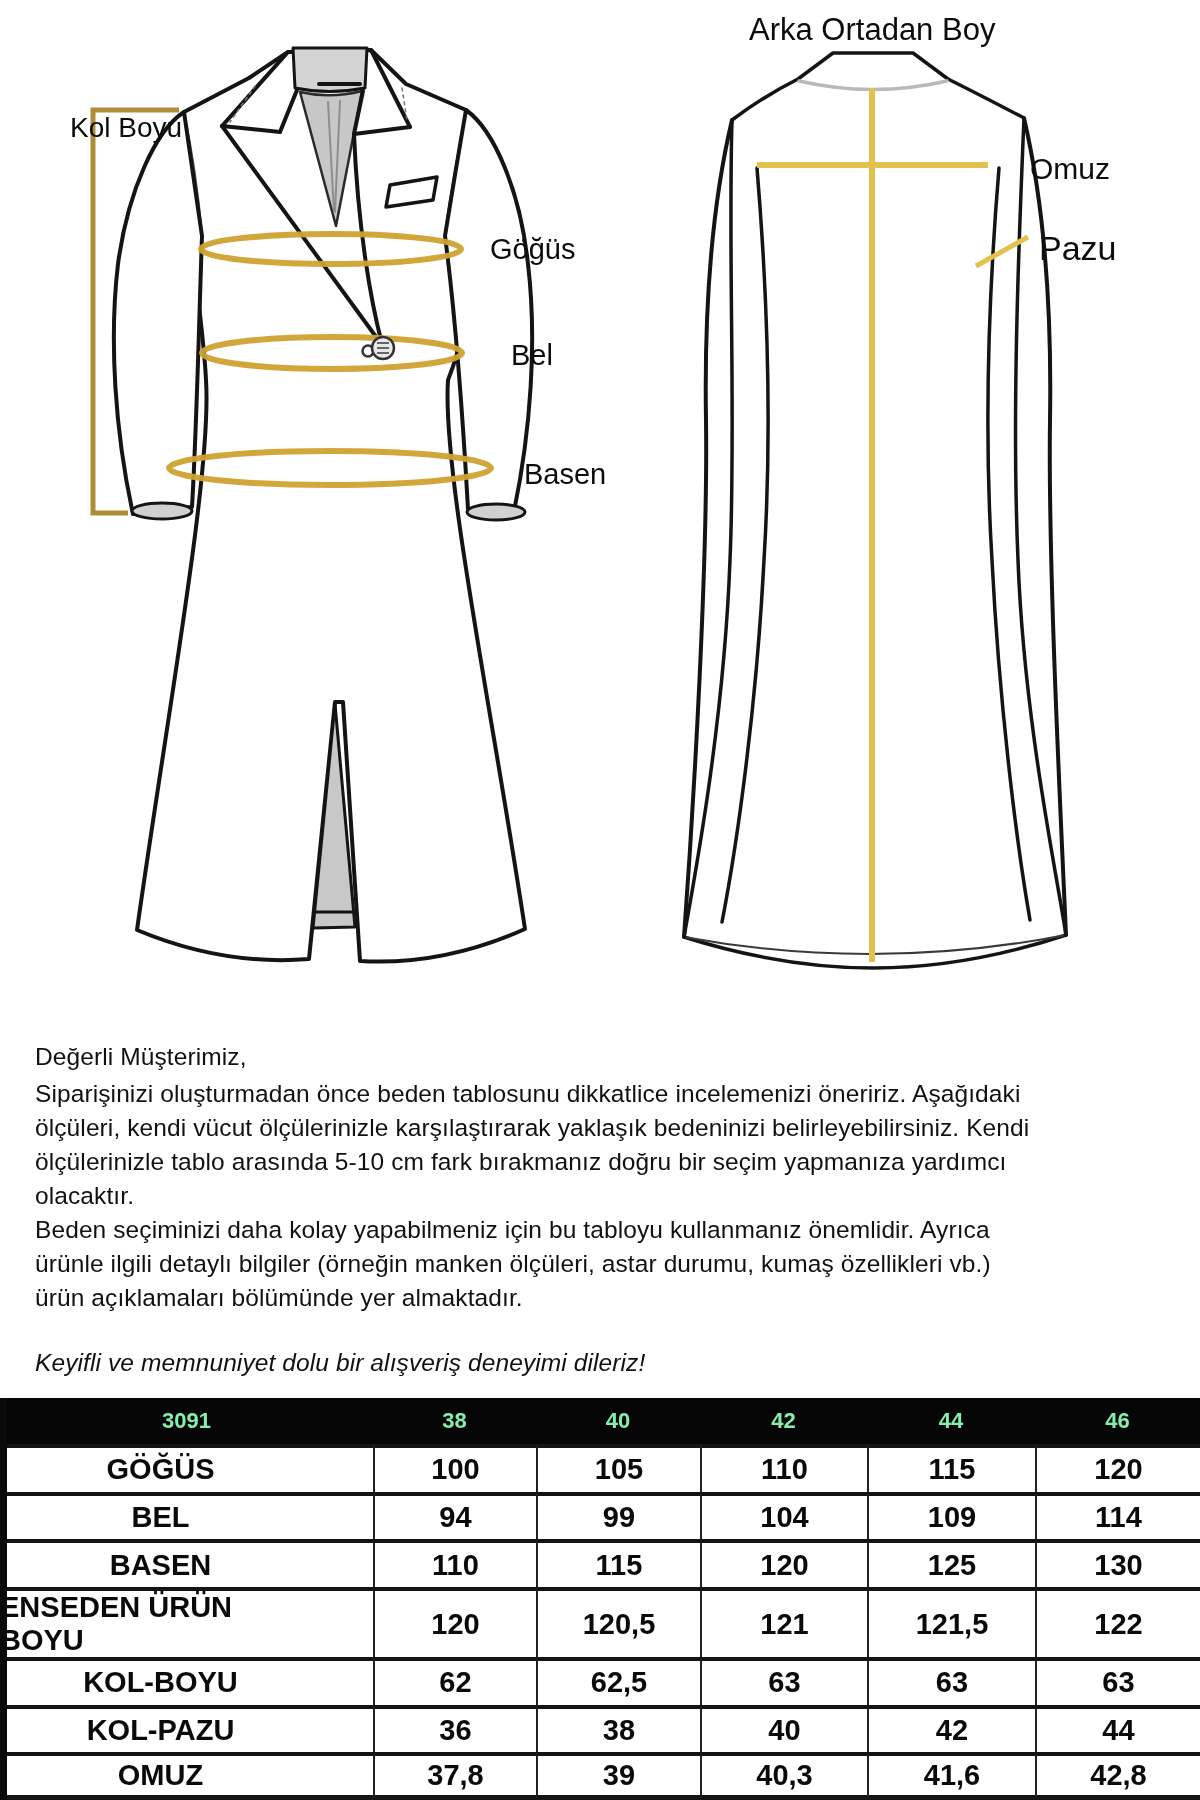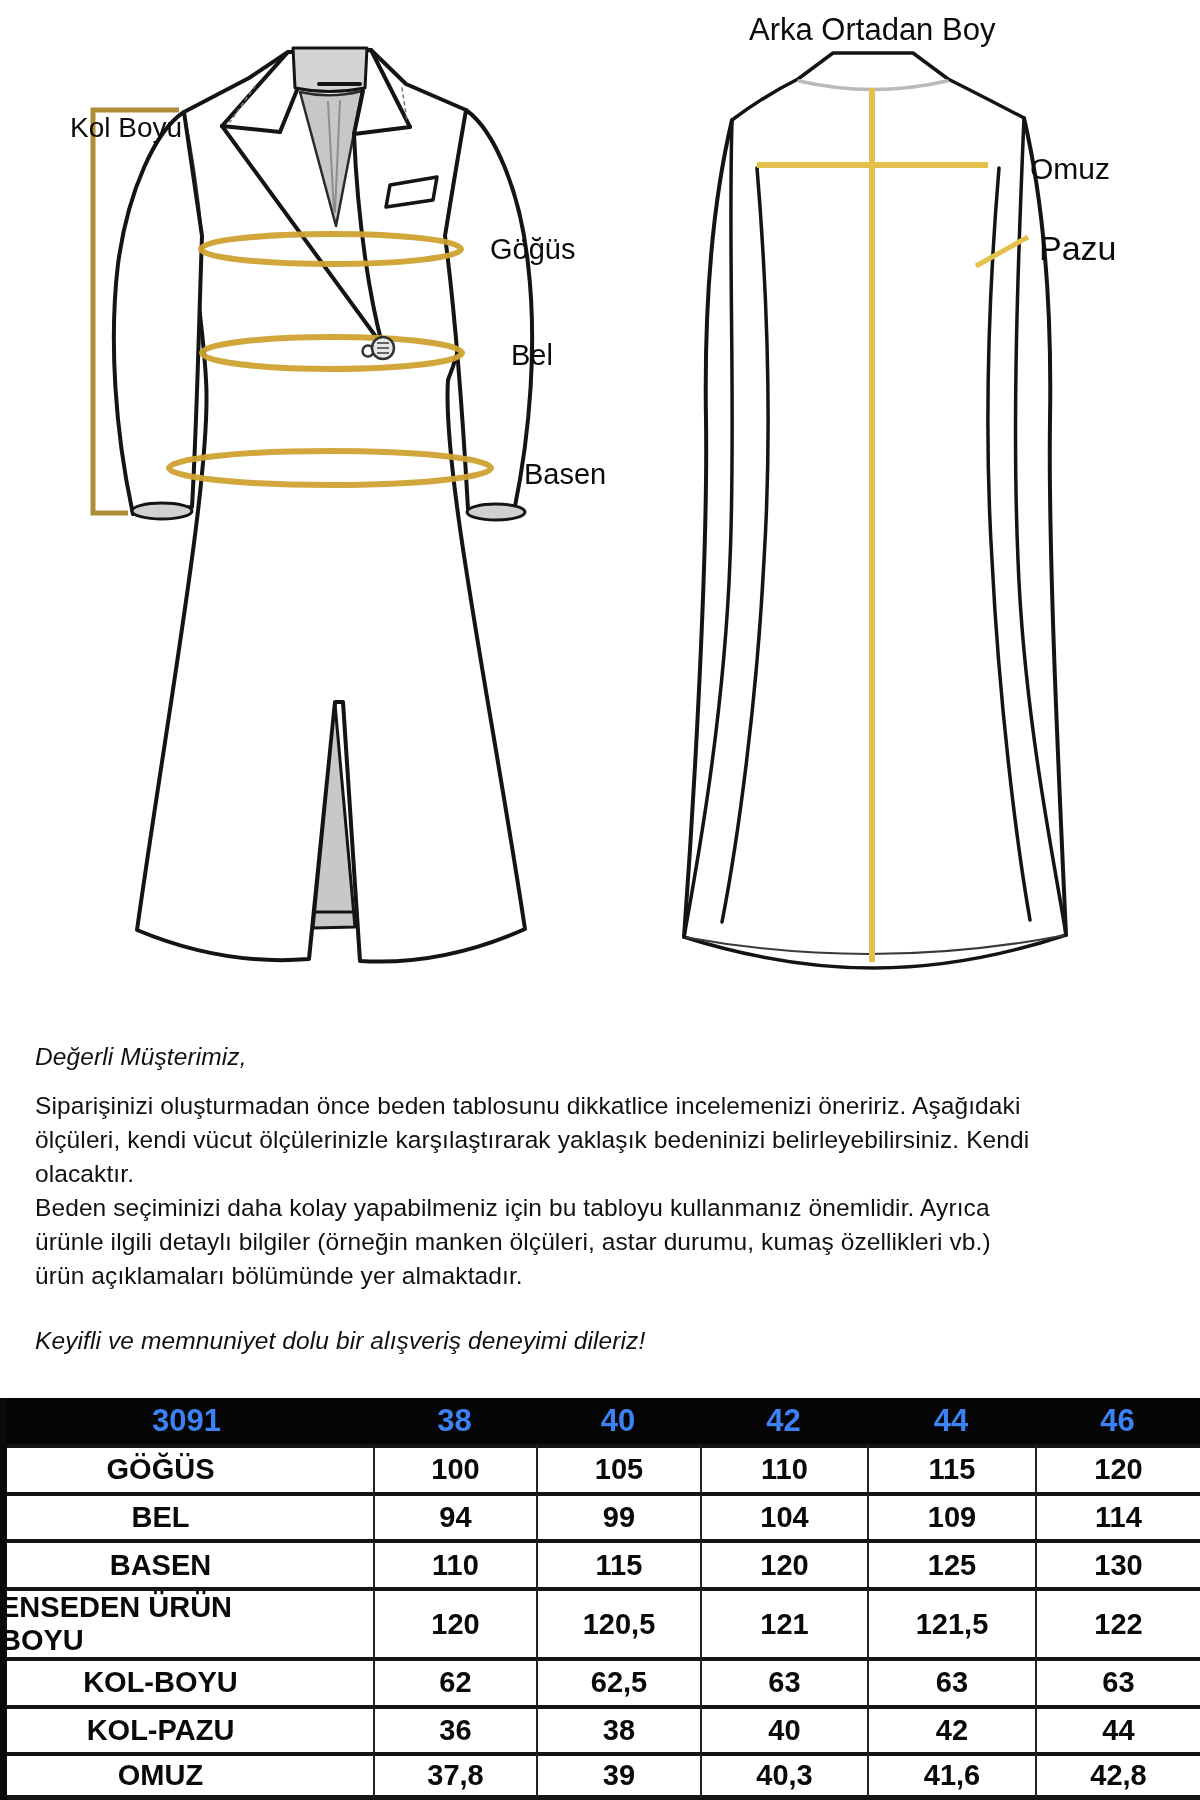--- a/index.html
+++ b/index.html
@@ -4,29 +4,29 @@
 <style>
   html,body{margin:0;padding:0;background:#ffffff;}
   .canvas{position:relative;width:1200px;height:1800px;background:#fff;overflow:hidden;
           font-family:"Liberation Sans",sans-serif;color:#0d0d0d;}
   .diagram{position:absolute;left:16px;top:0;width:1200px;height:1000px;}
   .diagram svg{position:absolute;left:0;top:0;}
   .dlabel{position:absolute;font-size:29px;color:#0c0c0c;white-space:nowrap;}
   .dtitle{position:absolute;font-size:31px;color:#0c0c0c;white-space:nowrap;}
   .intro{position:absolute;left:35px;top:1040px;width:1010px;font-size:24.5px;
          line-height:34px;color:#111;letter-spacing:0.1px;}
-  .intro .greeting{margin-bottom:15px;font-style:italic;}
+  .intro .greeting{margin-bottom:3px;}
   .intro .closing{margin-top:31px;font-style:italic;}
   .sizes-table{position:absolute;left:0;top:1398px;width:1200px;height:402px;
                display:grid;grid-template-columns:373px 163px 164px 167px 168px 1fr;
                grid-template-rows:46px repeat(7,1fr);overflow:hidden;}
   .sizes-table::before{content:"";position:absolute;left:0;top:0;width:7px;height:100%;
                background:#0a0a0a;z-index:5;}
-  .th{background:#050505;color:#3b82f6;display:flex;align-items:center;justify-content:center;
-      font-weight:700;font-size:31px;}
+  .th{background:#050505;color:#86efac;display:flex;align-items:center;justify-content:center;
+      font-weight:700;font-size:22px;}
   .td{background:#fff;display:flex;align-items:center;justify-content:center;
       font-weight:700;font-size:29px;color:#0a0a0a;border-top:4px solid #141414;}
   .td.vline{border-left:2px solid #222;}
   .td.rowlabel{padding-right:52px;}
   .td.lastrow{border-bottom:5px solid #141414;}
 </style>
 </head>
 <body>
 
 <div class="canvas">
@@ -139,20 +139,21 @@
     <div class="dlabel" style="left:495px;top:339px;">Bel</div>
     <div class="dlabel" style="left:508px;top:458px;">Basen</div>
     <div class="dlabel" style="left:1014px;top:152px;font-size:30px;">Omuz</div>
     <div class="dlabel" style="left:1023px;top:229px;font-size:34px;">Pazu</div>
   </div>
 
   <div class="intro">
     <div class="greeting">Değerli Müşterimiz,</div>
     <div>Siparişinizi oluşturmadan önce beden tablosunu dikkatlice incelemenizi öneririz. Aşağıdaki</div>
     <div>ölçüleri, kendi vücut ölçülerinizle karşılaştırarak yaklaşık bedeninizi belirleyebilirsiniz. Kendi</div>
+    <div>ölçülerinizle tablo arasında 5-10 cm fark bırakmanız doğru bir seçim yapmanıza yardımcı</div>
     <div>olacaktır.</div>
     <div>Beden seçiminizi daha kolay yapabilmeniz için bu tabloyu kullanmanız önemlidir. Ayrıca</div>
     <div>ürünle ilgili detaylı bilgiler (örneğin manken ölçüleri, astar durumu, kumaş özellikleri vb.)</div>
     <div>ürün açıklamaları bölümünde yer almaktadır.</div>
     <div class="closing">Keyifli ve memnuniyet dolu bir alışveriş deneyimi dileriz!</div>
   </div>
 
   <div class="sizes-table">
 
     <div class="th">3091</div>

